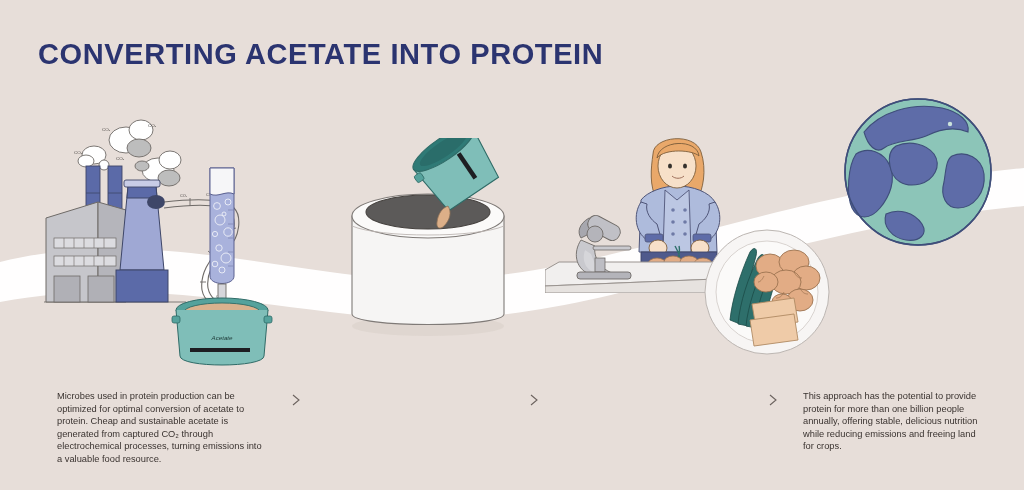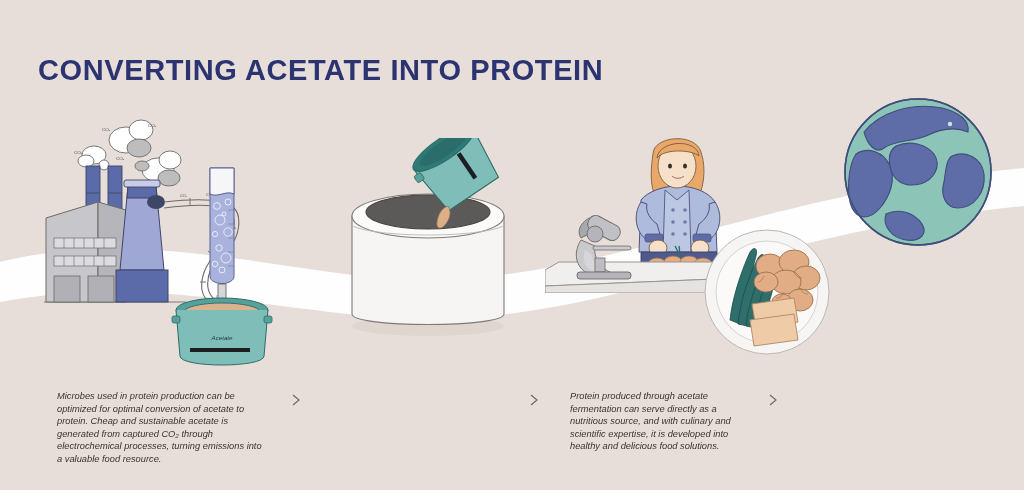--- a/index.html
+++ b/index.html
@@ -9,24 +9,23 @@
     font-family:"Liberation Sans", sans-serif;
     position:relative;
   }
   #stage{position:absolute;inset:0;width:1024px;height:490px;}
   .bg-svg{position:absolute;left:0;top:0;width:1024px;height:490px;}
   .page-title{
     position:absolute;left:38px;top:38px;
     font-size:29px;font-weight:bold;letter-spacing:.6px;
     color:#2B3470;white-space:nowrap;
     font-family:"Liberation Sans", sans-serif;
-    margin-top:16px;
   }
   .scene{position:absolute;}
-  .captions{position:absolute;left:0;top:390px;width:1024px;height:100px;font-style:italic;}
+  .captions{position:absolute;left:0;top:390px;width:1024px;height:100px;}
   .cap{
     position:absolute;top:0;
     font-size:9.3px;line-height:12.6px;color:#3A3330;
     font-family:"Liberation Sans", sans-serif;
   }
   .cap p{margin:0;}
   .chev{
     position:absolute;top:2px;width:14px;height:16px;
     color:#6B625E;
   }
@@ -327,24 +326,24 @@
           <path d="M4,3 L10,8 L4,13" fill="none" stroke="#6B625E" stroke-width="1.1"></path>
         </svg>
     </div>
 
     <div class="chev" style="left:527px;">
       <svg width="14" height="16" viewBox="0 0 14 16">
           <path d="M4,3 L10,8 L4,13" fill="none" stroke="#6B625E" stroke-width="1.1"></path>
         </svg>
     </div>
 
-    <div class="cap" style="left:570px;width:185px;">
-      <p>Protein produced through acetate fermentation can serve directly as a nutritious source, and with culinary and scientific expertise, it is developed into healthy and delicious food solutions.</p>
-    </div>
     <div class="chev" style="left:766px;">
       <svg width="14" height="16" viewBox="0 0 14 16">
           <path d="M4,3 L10,8 L4,13" fill="none" stroke="#6B625E" stroke-width="1.1"></path>
         </svg>
     </div>
 
+    <div class="cap" style="left:803px;width:178px;">
+      <p>This approach has the potential to provide protein for more than one billion people annually, offering stable, delicious nutrition while reducing emissions and freeing land for crops.</p>
+    </div>
   </div>
 
 </div>
 
 </body></html>

